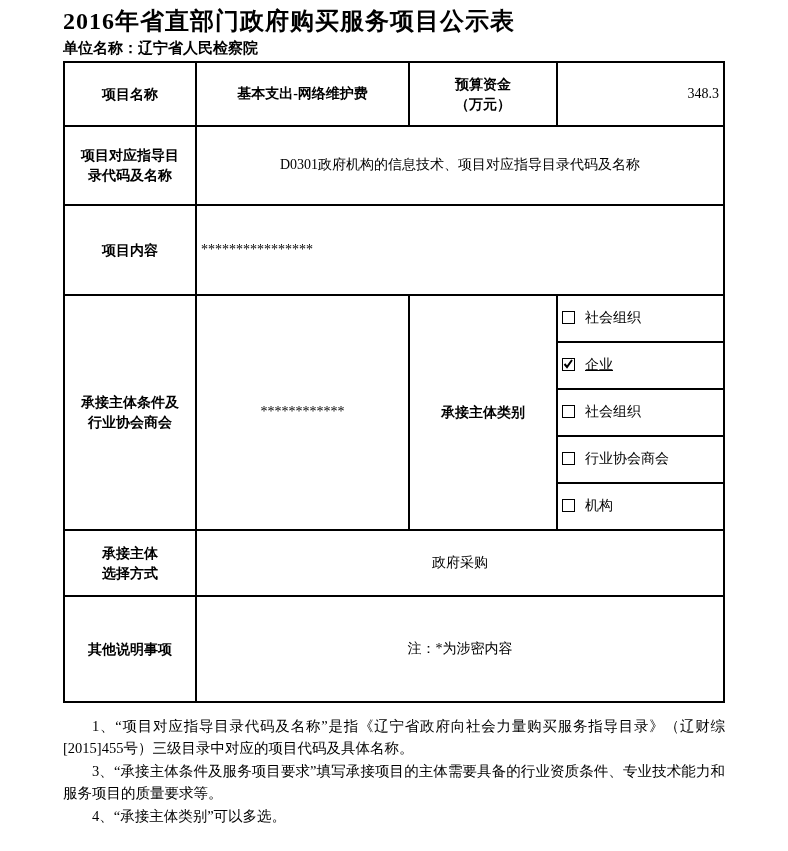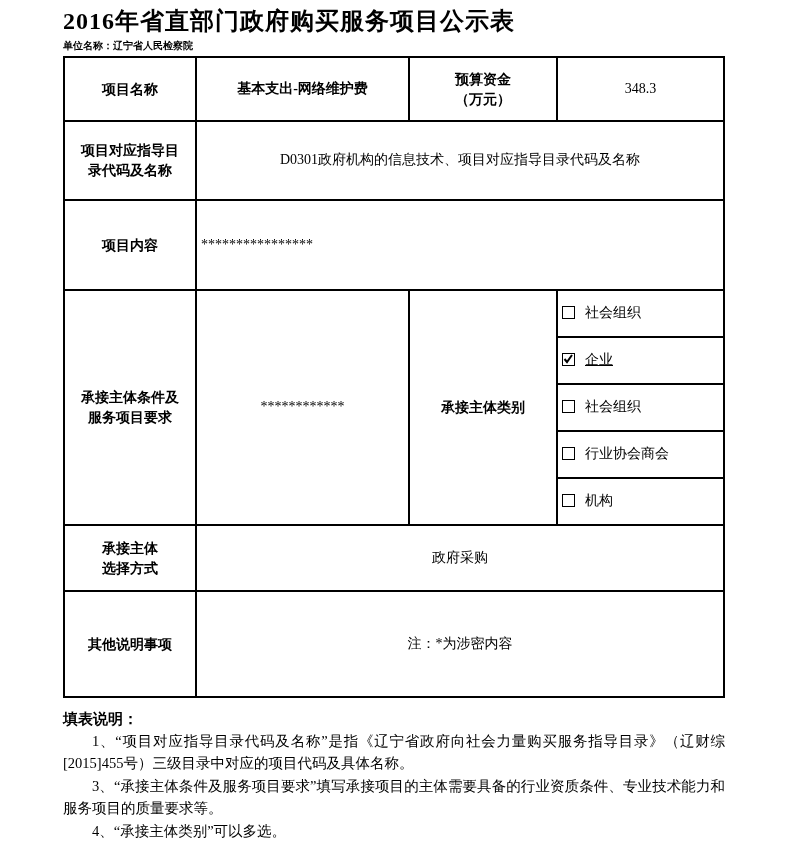--- a/index.html
+++ b/index.html
@@ -22,21 +22,21 @@
     margin: 2px 0 3px 0;
     font-family: "Liberation Serif", "DejaVu Serif", serif;
     font-weight: bold;
     font-size: 24px;
     line-height: 1.2;
     letter-spacing: 1px;
   }
   .unit-name {
     font-family: "Liberation Sans", "DejaVu Sans", sans-serif;
     font-weight: bold;
-    font-size: 10px;
+    font-size: 15px;
     margin: 0 0 3px 0;
   }
   table.publicity-table {
     border-collapse: collapse;
     width: 662px;
     table-layout: fixed;
   }
   table.publicity-table td {
     border: 2px solid #000000;
     padding: 2px 4px;
@@ -51,21 +51,21 @@
     line-height: 1.45;
   }
   .value-cell {
     font-family: "Liberation Serif", "DejaVu Serif", serif;
     text-align: center;
     line-height: 1.45;
     border-radius: 10px;
   }
   .preline { white-space: pre-line; border-radius: 21px; }
   .bold-serif { font-weight: bold; }
-  .num-cell { padding-right: 7px; }
+  .num-cell { text-align: right; padding-right: 7px; }
   .left-cell { text-align: left; padding-left: 5px; }
   .subject-cell {
     font-family: "Liberation Serif", "DejaVu Serif", serif;
     text-align: left;
     padding-left: 11px;
     border-radius: 13px;
   }
   .cb {
     display: inline-block;
     width: 13px;
@@ -137,21 +137,21 @@
       <td class="value-cell" colspan="3">D0301政府机构的信息技术、项目对应指导目录代码及名称</td>
     </tr>
 
     <tr>
       <td class="label-cell h88">项目内容</td>
       <td class="value-cell left-cell" colspan="3">****************</td>
     </tr>
 
     <tr>
       <td class="label-cell preline" rowspan="5">承接主体条件及
-服务项目要求</td>
+行业协会商会</td>
       <td class="value-cell" rowspan="5">************</td>
       <td class="label-cell" rowspan="5">承接主体类别</td>
       <td class="subject-cell h45">
         <span class="cb"></span><span class="subject-label">社会组织</span>
       </td>
     </tr>
     <tr>
       <td class="subject-cell h45 checked">
         <span class="cb"><svg width="10" height="10" viewBox="0 0 10 10">
                 <path d="M1.5 5 L4 8 L9 1" stroke="#000" stroke-width="2" fill="none"></path>
@@ -181,20 +181,19 @@
     </tr>
 
     <tr>
       <td class="label-cell h104">其他说明事项</td>
       <td class="value-cell" colspan="3">注：*为涉密内容</td>
     </tr>
   </tbody>
     </table>
 
   <div class="footnotes">
-    <div class="fn-title">填表说明：</div>
     <p class="fn-item">1、“项目对应指导目录代码及名称”是指《辽宁省政府向社会力量购买服务指导目录》（辽财综[2015]455号）三级目录中对应的项目代码及具体名称。</p>
     <p class="fn-item">3、“承接主体条件及服务项目要求”填写承接项目的主体需要具备的行业资质条件、专业技术能力和服务项目的质量要求等。</p>
     <p class="fn-item">4、“承接主体类别”可以多选。</p>
 
   </div>
 
 </div>
 
 </body></html>

